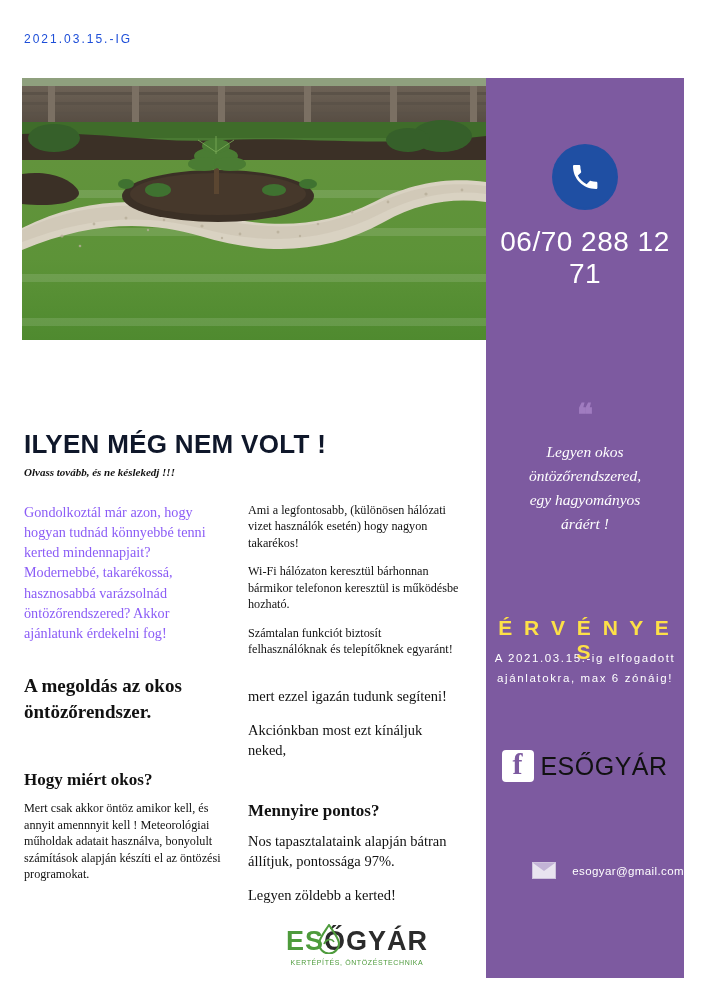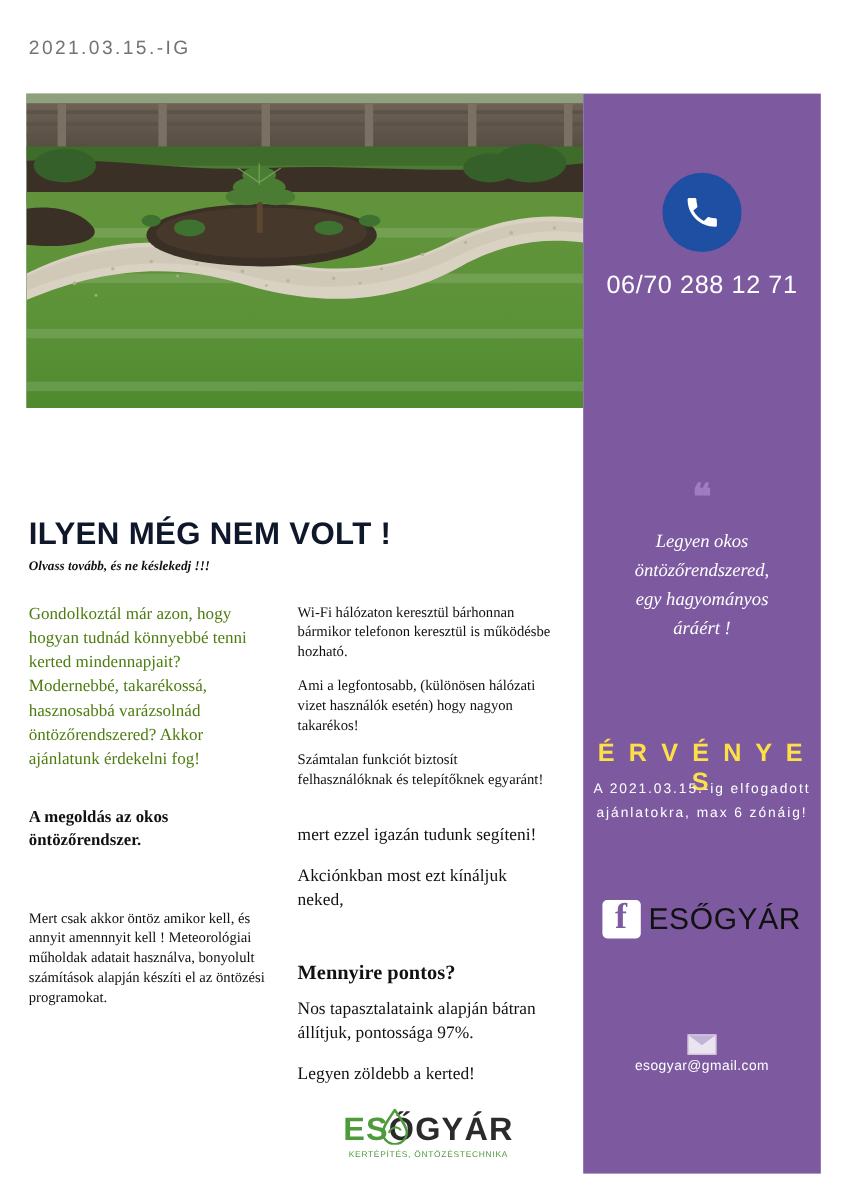--- a/index.html
+++ b/index.html
@@ -15,23 +15,23 @@
     color: #111111;
     overflow: hidden;
   }
 
   
   .date-line {
     position: absolute;
     left: 24px;
     top: 32px;
     font-family: "Liberation Sans", sans-serif;
-    font-size: 16px;
+    font-size: 12px;
     letter-spacing: 2px;
-    color: #737373;
+    color: #1d4ed8;
   }
 
   
   .hero {
     position: absolute;
     left: 22px;
     top: 78px;
     width: 464px;
     height: 262px;
     overflow: hidden;
@@ -66,21 +66,21 @@
   }
   .phone-badge svg { width: 32px; height: 32px; }
 
   .phone-number {
     position: absolute;
     top: 148px;
     left: 0;
     width: 100%;
     text-align: center;
     font-family: "Liberation Sans", sans-serif;
-    font-size: 21px;
+    font-size: 28px;
     letter-spacing: 0.5px;
     color: #ffffff;
   }
 
   .quote-mark {
     position: absolute;
     top: 322px;
     left: 0;
     width: 100%;
     text-align: center;
@@ -169,22 +169,21 @@
   }
 
   .mail-row {
     position: absolute;
     top: 784px;
     left: 0;
     width: 100%;
     display: flex;
     align-items: center;
     justify-content: flex-end;
-    gap: 4px;
-    flex-direction: column;
+    gap: 16px;
   }
   .mail-icon {
     width: 22px;
     height: 15px;
     background: #e9e4f0;
     border: 1px solid #cfc3dd;
     position: relative;
     flex: none;
   }
   .mail-icon::after {
@@ -236,39 +235,39 @@
     left: 248px;
     top: 502px;
     width: 215px;
   }
 
   .p-body {
     font-family: "Liberation Serif", serif;
     font-size: 14.2px;
     line-height: 1.42;
     margin: 0 0 14px 0;
-    color: #4d7c0f;
+    color: #8b5cf6;
   }
   .p-small {
     font-family: "Liberation Serif", serif;
     font-size: 12.2px;
     line-height: 1.35;
     margin: 0 0 12px 0;
     color: #111111;
   }
   .p-mid {
     font-family: "Liberation Serif", serif;
     font-size: 14.5px;
     line-height: 1.4;
     margin: 0 0 14px 0;
     color: #111111;
   }
   .h-sub {
     font-family: "Liberation Serif", serif;
-    font-size: 14px;
+    font-size: 19px;
     font-weight: bold;
     line-height: 1.35;
     margin: 0 0 12px 0;
     color: #111111;
   }
   .h-sub-q {
     font-family: "Liberation Serif", serif;
     font-size: 17px;
     font-weight: bold;
     margin: 0 0 10px 0;
@@ -452,26 +451,27 @@
 </aside>
 
 <h1 class="headline">ILYEN MÉG NEM VOLT !</h1>
 <div class="subhead">Olvass tovább, és ne késlekedj !!!</div>
 
 <div class="col-left">
   <p class="p-body">Gondolkoztál már azon, hogy hogyan tudnád könnyebbé tenni kerted mindennapjait? Modernebbé, takarékossá, hasznosabbá varázsolnád öntözőrendszered? Akkor ajánlatunk érdekelni fog!</p>
   <div class="spacer-16"></div>
   <h2 class="h-sub">A megoldás az okos öntözőrendszer.</h2>
   <div class="spacer-34"></div>
+  <h2 class="h-sub-q">Hogy miért okos?</h2>
   <p class="p-small">Mert csak akkor öntöz amikor kell, és annyit amennnyit kell ! Meteorológiai műholdak adatait használva, bonyolult számítások alapján készíti el az öntözési programokat.</p>
 </div>
 
 <div class="col-right">
+  <p class="p-small">Ami a legfontosabb,  (különösen hálózati vizet használók esetén) hogy nagyon takarékos!</p>
   <p class="p-small">Wi-Fi hálózaton keresztül bárhonnan bármikor telefonon keresztül is működésbe hozható.</p>
-  <p class="p-small">Ami a legfontosabb,  (különösen hálózati vizet használók esetén) hogy nagyon takarékos!</p>
   <p class="p-small">Számtalan funkciót biztosít felhasználóknak és telepítőknek egyaránt!</p>
   <div class="spacer-16"></div>
   <p class="p-mid">mert ezzel igazán tudunk segíteni!</p>
   <p class="p-mid">Akciónkban most ezt kínáljuk neked,</p>
   <div class="spacer-26"></div>
   <h2 class="h-sub-q">Mennyire pontos?</h2>
   <p class="p-mid">Nos tapasztalataink alapján bátran állítjuk, pontossága 97%.</p>
   <p class="p-mid">Legyen zöldebb a kerted!</p>
 </div>
 

